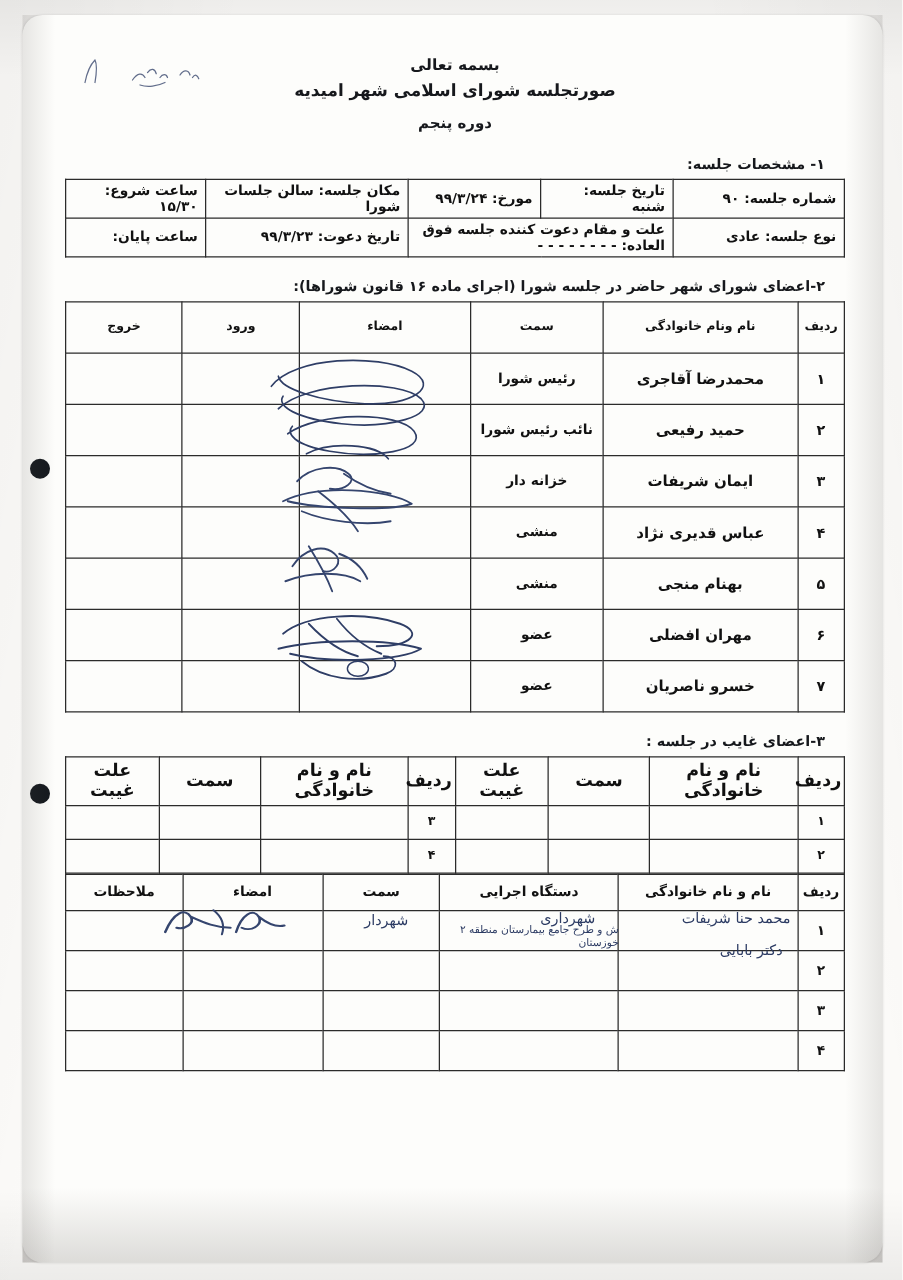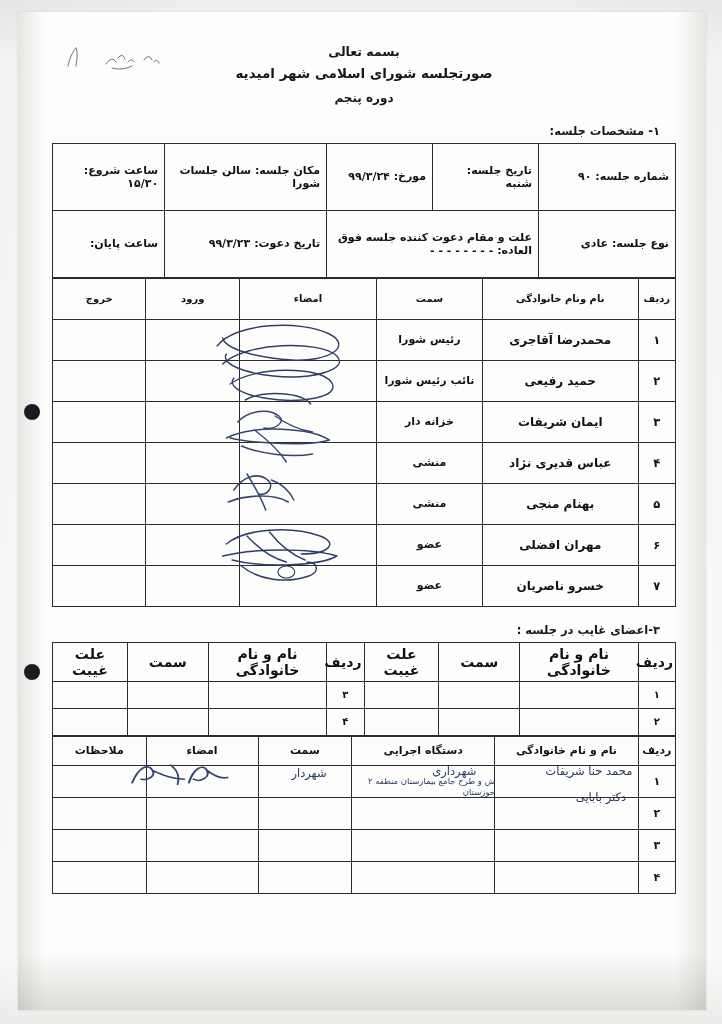--- a/index.html
+++ b/index.html
@@ -26,20 +26,21 @@
       linear-gradient(0deg, rgba(0,0,0,0.06) 0%, rgba(0,0,0,0) 7%);
   }
   .sheet {
     position: absolute;
     left: 18px;
     right: 16px;
     top: 12px;
     bottom: 14px;
     background: #fdfdfb;
     box-shadow: 0 0 2px rgba(0,0,0,0.12);
+    border-radius: 16px;
   }
   .content {
     position: absolute;
     left: 34px;
     right: 30px;
     top: 30px;
   }
   
   .header {
     text-align: center;
@@ -77,21 +78,21 @@
     font-weight: bold;
     text-align: center;
     padding: 3px 2px;
     vertical-align: middle;
     color: #111;
   }
   
   .meta td {
     height: 24px;
     font-size: 11px;
-    padding: 20px 6px;
+    padding: 2px 6px;
   }
   .meta td.r { text-align: right; }
   
   .members th { height: 34px; font-size: 10px; }
   .members td { height: 34px; }
   .members td.name { font-size: 12px; }
   .members td.idx { font-size: 11.5px; }
   
   .absent th { height: 20px; font-size: 14px; }
   .absent td { height: 20px; font-size: 10px; }
@@ -200,20 +201,21 @@
               <span>۹۹/۳/۲۳</span>
             </td>
             <td class="r">
               <span>ساعت پایان:</span>
               <span></span>
             </td>
           </tr>
         </tbody>
       </table>
 
+      <div class="sec-title">۲-اعضای شورای شهر حاضر در جلسه شورا (اجرای ماده ۱۶ قانون شوراها):</div>
 
       <div style="position:relative;">
         <table class="members">
           <colgroup>
             <col style="width:6%">
               <col style="width:25%">
               <col style="width:17%">
               <col style="width:22%">
               <col style="width:15%">
               <col style="width:15%">

